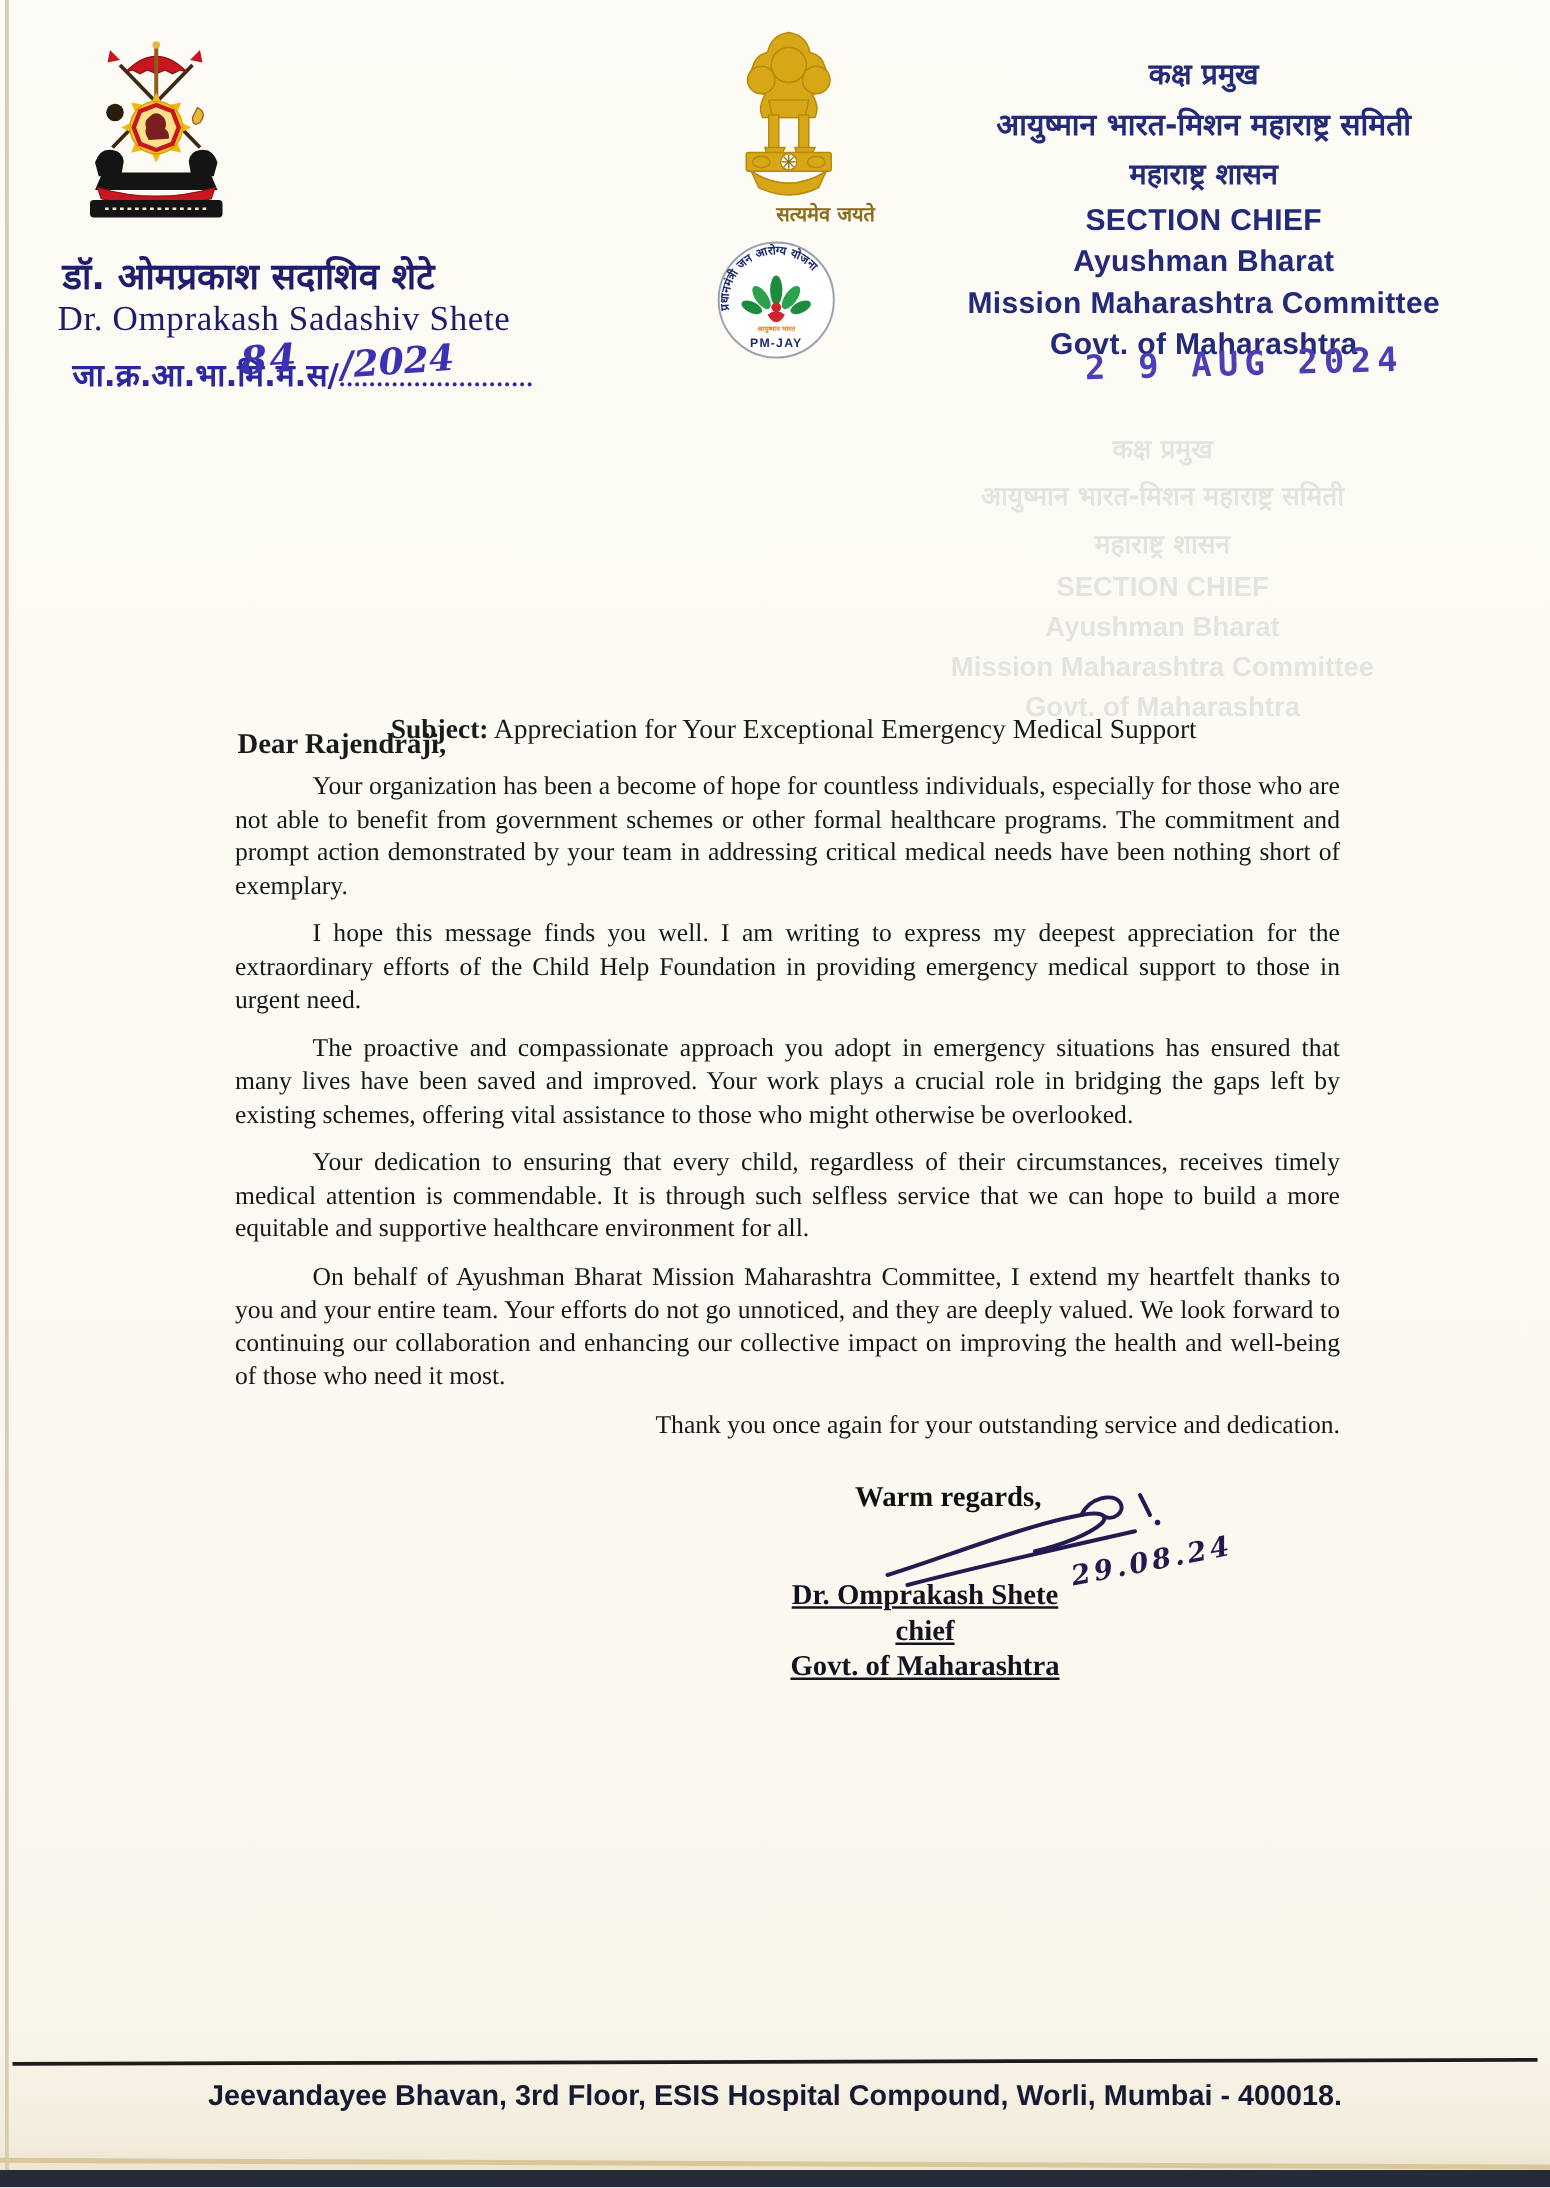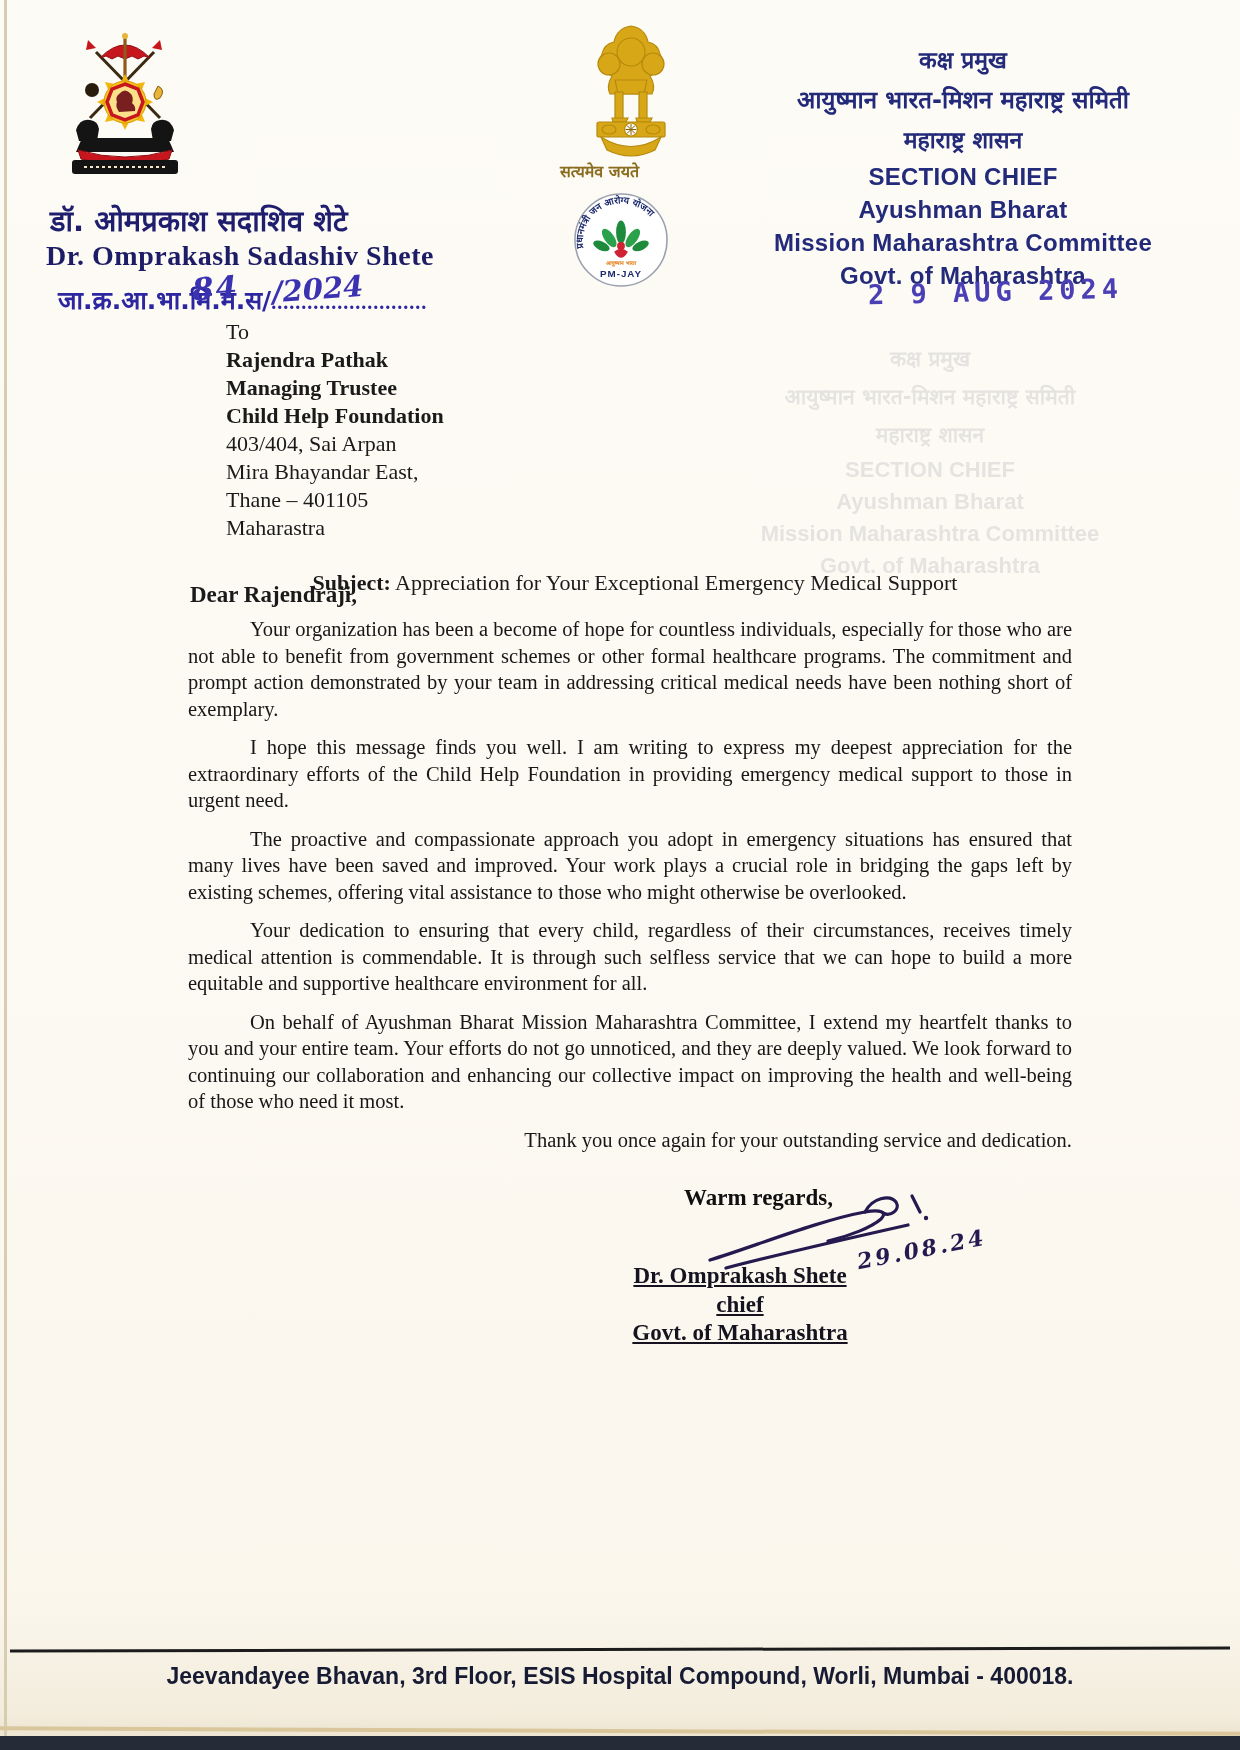--- a/index.html
+++ b/index.html
@@ -11,30 +11,30 @@
     font-family:"Liberation Serif", serif;
     color:#1a1a1a;
   }
   .scan-edge-left{position:absolute;left:4px;top:0;width:3px;height:1742px;background:#d8cdb0;}
   .scan-edge-bottom{position:absolute;left:0;top:1729px;width:1240px;height:4px;background:#d9c79b;transform:rotate(0.25deg);}
   .scan-bar-bottom{position:absolute;left:0;top:1736px;width:1240px;height:14px;background:#262b38;}
 
   
   .crest{position:absolute;left:62px;top:26px;width:126px;height:152px;}
   .doc-name-hi{position:absolute;left:50px;top:200px;width:360px;font-family:"DejaVu Sans",sans-serif;font-weight:bold;font-size:29px;color:#1f1e6e;}
-  .doc-name-en{position:absolute;left:46px;top:240px;width:420px;font-weight:bold;font-size:28px;color:#1d1c66;letter-spacing:.5px;}
+  .doc-name-en{position:absolute;left:46px;top:240px;width:420px;font-weight:normal;font-size:28px;color:#1d1c66;letter-spacing:.5px;}
   .ref-line{position:absolute;left:14px;top:282px;width:470px;height:46px;white-space:nowrap;}
   .ref-prefix{font-family:"DejaVu Sans",sans-serif;font-weight:bold;font-size:25px;color:#2c26a0;margin-left:44px;}
   .ref-dots{font-weight:bold;font-size:20px;color:#2c26a0;letter-spacing:1px;}
   .ref-hand{position:absolute;font-family:"DejaVu Serif",serif;font-style:italic;font-weight:bold;color:#3a32b0;transform:rotate(-4deg);}
   .ref-num{left:178px;top:-12px;font-size:31px;letter-spacing:2px;}
   .ref-year{left:258px;top:-10px;font-size:29px;}
 
   .center-emblem{position:absolute;left:585px;top:18px;width:92px;height:146px;}
-  .emblem-caption{position:absolute;left:560px;top:160px;width:140px;text-align:left;font-family:"DejaVu Sans",sans-serif;font-weight:bold;font-size:16px;color:#8a6d1f;}
+  .emblem-caption{position:absolute;left:560px;top:160px;width:140px;text-align:right;font-family:"DejaVu Sans",sans-serif;font-weight:bold;font-size:16px;color:#8a6d1f;}
   .pmjay{position:absolute;left:572px;top:190px;width:98px;height:100px;}
 
   .right-header{position:absolute;left:728px;top:40px;width:470px;text-align:center;color:#232a7a;}
   .rh-hi1{font-family:"DejaVu Sans",sans-serif;font-weight:bold;font-size:23px;line-height:40px;}
   .rh-hi2{font-family:"DejaVu Sans",sans-serif;font-weight:bold;font-size:24px;line-height:40px;}
   .rh-en{font-family:"Liberation Sans",sans-serif;font-weight:bold;font-size:24px;line-height:33px;letter-spacing:.3px;}
   .date-stamp{position:absolute;left:868px;top:276px;font-family:"DejaVu Sans Mono",monospace;font-weight:bold;font-size:27px;color:#4b3fb5;letter-spacing:5px;transform:rotate(-1.5deg);white-space:nowrap;}
 
   .ghost{position:absolute;left:710px;top:340px;width:440px;text-align:center;color:#6b7080;opacity:.16;filter:blur(.5px);pointer-events:none;}
   .ghost div{line-height:38px;}
@@ -184,30 +184,20 @@
   <div class="ghost">
     <div class="g-hi">कक्ष प्रमुख</div>
     <div class="g-hi">आयुष्मान भारत-मिशन महाराष्ट्र समिती</div>
     <div class="g-hi">महाराष्ट्र शासन</div>
     <div class="g-en">SECTION CHIEF</div>
     <div class="g-en">Ayushman Bharat</div>
     <div class="g-en">Mission Maharashtra Committee</div>
     <div class="g-en">Govt. of Maharashtra</div>
   </div>
 
-  <div class="recipient">
-    <div>To</div>
-    <div class="b">Rajendra Pathak</div>
-    <div class="b">Managing Trustee</div>
-    <div class="b">Child Help Foundation</div>
-    <div>403/404, Sai Arpan</div>
-    <div>Mira Bhayandar East,</div>
-    <div>Thane – 401105</div>
-    <div>Maharastra</div>
-  </div>
 
   <div class="subject">
     <span class="b">Subject:</span><span> Appreciation for Your Exceptional Emergency Medical Support</span>
   </div>
 
   <div class="greeting">Dear Rajendraji,</div>
 
   <div class="body-text">
     <p>Your organization has been a become of hope for countless individuals, especially for those who are not able to benefit from government schemes or other formal healthcare programs. The commitment and prompt action demonstrated by your team in addressing critical medical needs have been nothing short of exemplary.</p>
     <p>I hope this message finds you well. I am writing to express my deepest appreciation for the extraordinary efforts of the Child Help Foundation in providing emergency medical support to those in urgent need.</p>

